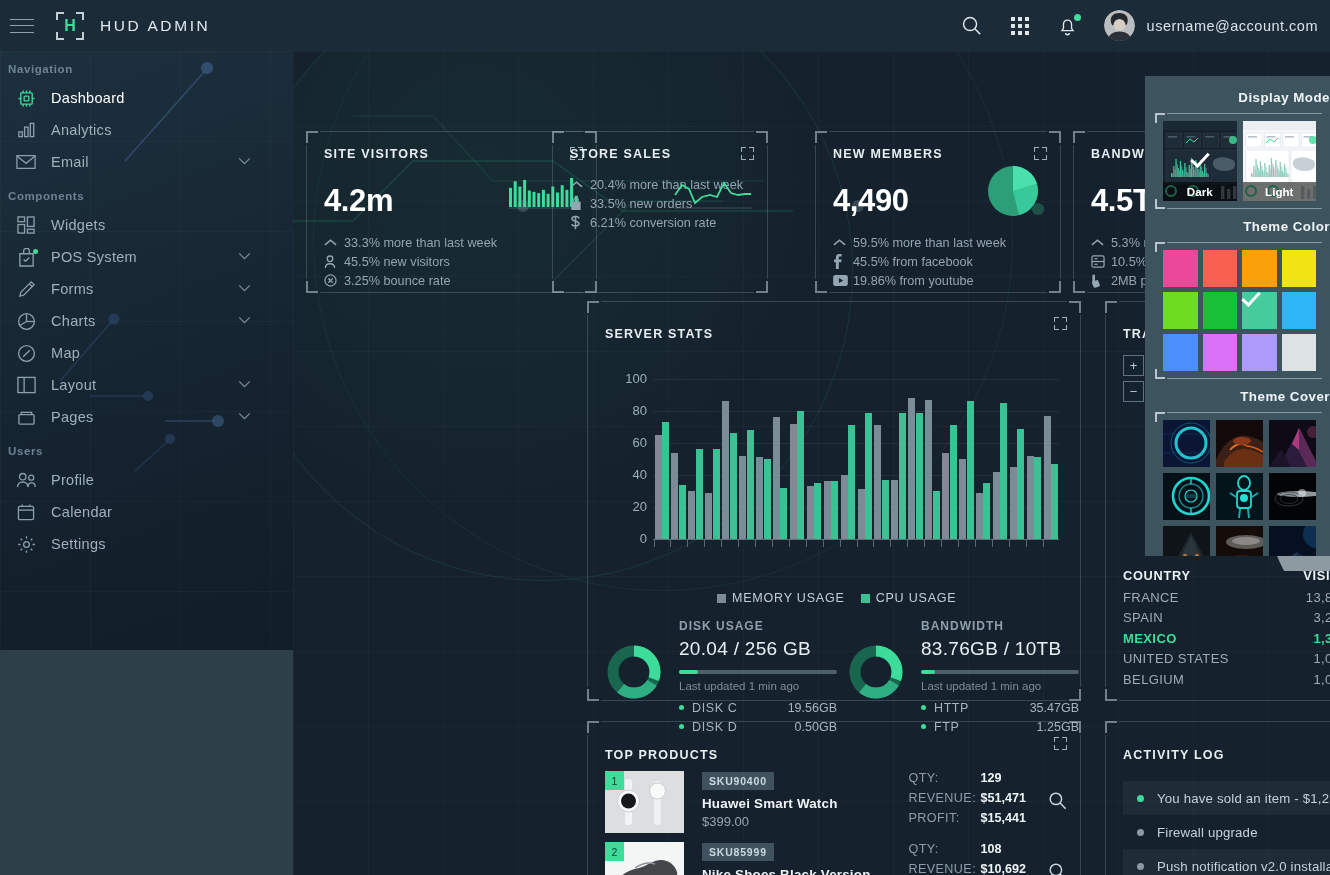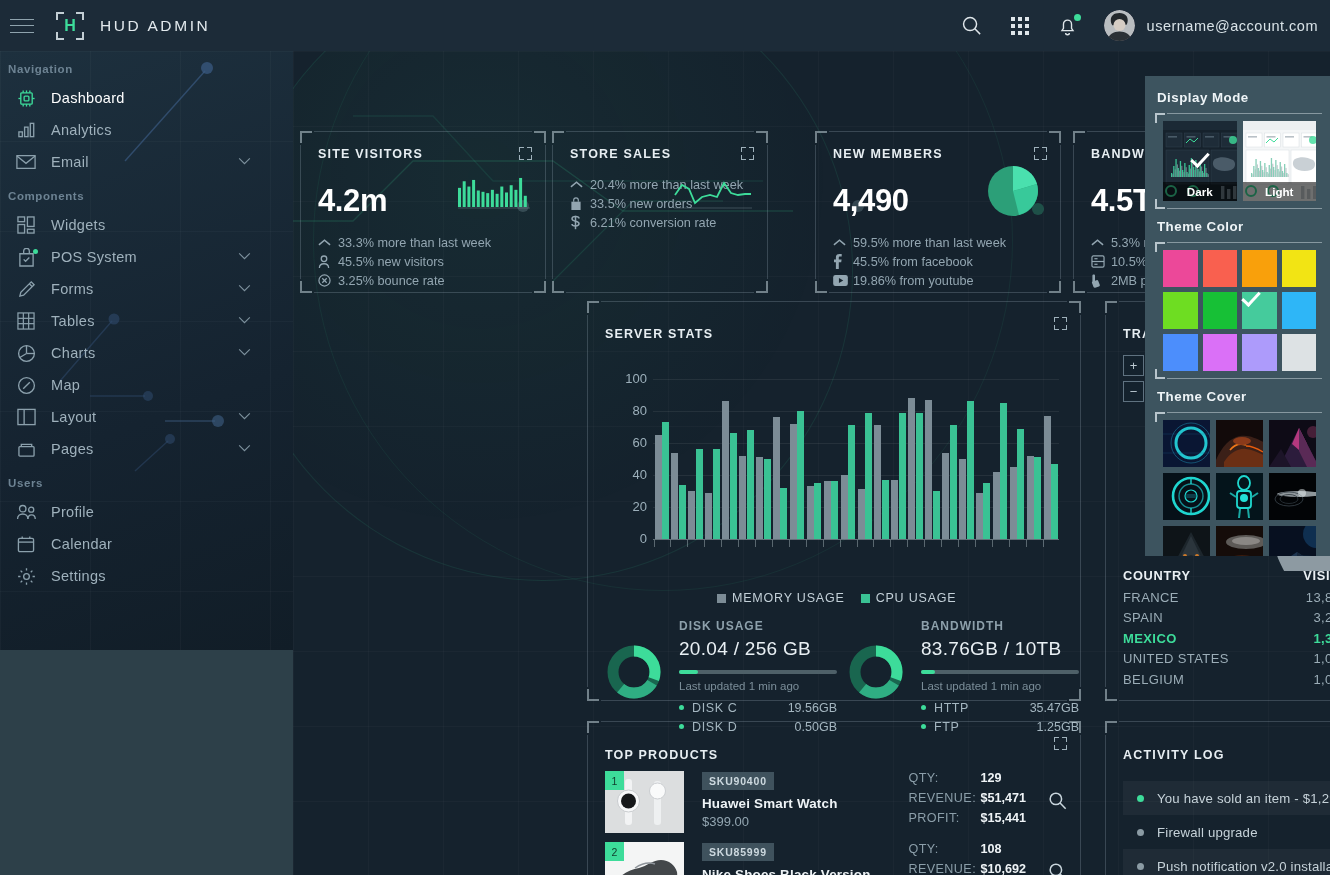--- a/index.html
+++ b/index.html
@@ -152,21 +152,21 @@
   .act-row { height: 34px; display: flex; align-items: center; padding: 0 10px 0 14px; }
   .act-row.alt { background: rgba(255,255,255,.045); }
   .act-dot { width: 7px; height: 7px; border-radius: 50%; margin-right: 13px; }
   .act-txt { color: #c6d2d9; font-size: 13.2px; letter-spacing: .2px; }
 
   
   #settings-panel {
     position: absolute; right: 0; top: 76px; width: 185px; height: 480px;
     background: #3d545f; z-index: 60; padding: 10px 0 0 0; overflow: hidden;
   }
-  .sp-title { color: #eef4f7; font-size: 13.3px; font-weight: bold; letter-spacing: .5px; padding: 4px 0 8px 12px; }
+  .sp-title { color: #eef4f7; font-size: 13.3px; font-weight: bold; letter-spacing: .5px; padding: 4px 0 8px 12px; text-align: right; }
   .sp-box { position: relative; margin: 0 8px 6px 10px; padding: 8px 6px 8px 8px; }
   .sp-box > .cn { position: absolute; width: 10px; height: 10px; border: 2px solid rgba(226,235,240,.75); }
   .sp-box > .tl { left: 0; top: 0; border-right: none; border-bottom: none; }
   .sp-box > .bl { left: 0; bottom: 0; border-right: none; border-top: none; }
   .sp-box > .ln-t { position: absolute; left: 12px; right: 0; top: 0; height: 1px; background: rgba(226,235,240,.45); }
   .sp-box > .ln-b { position: absolute; left: 12px; right: 0; bottom: 0; height: 1px; background: rgba(226,235,240,.45); }
   .mode-grid { display: flex; gap: 6px; }
   .mode-card { width: 78px; height: 80px; position: relative; overflow: hidden; cursor: pointer; }
   .mode-card .mlbl { position: absolute; left: 0; right: 0; bottom: 0; height: 19px; color: #fff;
     font-size: 11.6px; font-weight: bold; text-align: center; line-height: 19px; background: rgba(0,0,0,.55); }
@@ -323,35 +323,20 @@
             <line x1="13" y1="4" x2="16" y2="7"></line>
           </svg>
         </span>
         <span class="nav-label">Forms</span>
         <span class="nav-caret"><svg width="13" height="8" viewBox="0 0 14 9" fill="none" stroke="currentColor" stroke-width="1.3">
             <polyline points="1,1.5 7,7.5 13,1.5"></polyline>
           </svg></span>
       </div>
       <div class="nav-item">
         <span class="nav-ico">
-          <svg width="18" height="18" viewBox="0 0 19 19" fill="none" stroke="currentColor" stroke-width="1.3">
-            <rect x="1" y="1" width="17" height="17"></rect>
-            <line x1="1" y1="6.7" x2="18" y2="6.7"></line>
-            <line x1="1" y1="12.3" x2="18" y2="12.3"></line>
-            <line x1="6.7" y1="1" x2="6.7" y2="18"></line>
-            <line x1="12.3" y1="1" x2="12.3" y2="18"></line>
-          </svg>
-        </span>
-        <span class="nav-label">Tables</span>
-        <span class="nav-caret"><svg width="13" height="8" viewBox="0 0 14 9" fill="none" stroke="currentColor" stroke-width="1.3">
-            <polyline points="1,1.5 7,7.5 13,1.5"></polyline>
-          </svg></span>
-      </div>
-      <div class="nav-item">
-        <span class="nav-ico">
           <svg width="19" height="19" viewBox="0 0 20 20" fill="none" stroke="currentColor" stroke-width="1.4">
             <circle cx="10" cy="10" r="8.3"></circle>
             <line x1="10" y1="10" x2="10" y2="1.7"></line>
             <line x1="10" y1="10" x2="18.3" y2="10"></line>
             <line x1="10" y1="10" x2="2.5" y2="14.5"></line>
           </svg>
         </span>
         <span class="nav-label">Charts</span>
         <span class="nav-caret"><svg width="13" height="8" viewBox="0 0 14 9" fill="none" stroke="currentColor" stroke-width="1.3">
             <polyline points="1,1.5 7,7.5 13,1.5"></polyline>
@@ -431,21 +416,21 @@
   <div id="globe2"></div>
   <svg style="position:absolute;left:0;top:0" width="1037" height="260">
     <polyline points="0,170 60,170 120,110 260,110 330,160 500,160" fill="none" stroke="rgba(61,220,154,.16)" stroke-width="1.3"></polyline>
     <polyline points="260,230 340,150 430,150" fill="none" stroke="rgba(61,220,154,.12)" stroke-width="1.3"></polyline>
     <polyline points="60,65 140,65 200,130 470,130" fill="none" stroke="rgba(61,220,154,.1)" stroke-width="1.3"></polyline>
     <circle cx="230" cy="155" r="6" fill="rgba(120,150,160,.32)"></circle>
     <circle cx="565" cy="155" r="6" fill="rgba(120,150,160,.32)"></circle>
     <circle cx="745" cy="158" r="6" fill="rgba(61,220,154,.25)"></circle>
   </svg>
 
-  <div class="kpi hud" id="kpi-0" style="left:7px;width:246px">
+  <div class="kpi hud" id="kpi-0" style="left:13px;width:291px">
       <span class="cn tl"></span>
       <span class="cn tr"></span>
       <span class="cn bl"></span>
       <span class="cn br"></span>
       <span class="ln-t"></span>
       <span class="ln-b"></span>
       <span class="ln-l"></span>
       <span class="ln-r"></span>
       <div class="inner">
         <div class="card-title">SITE VISITORS</div>

